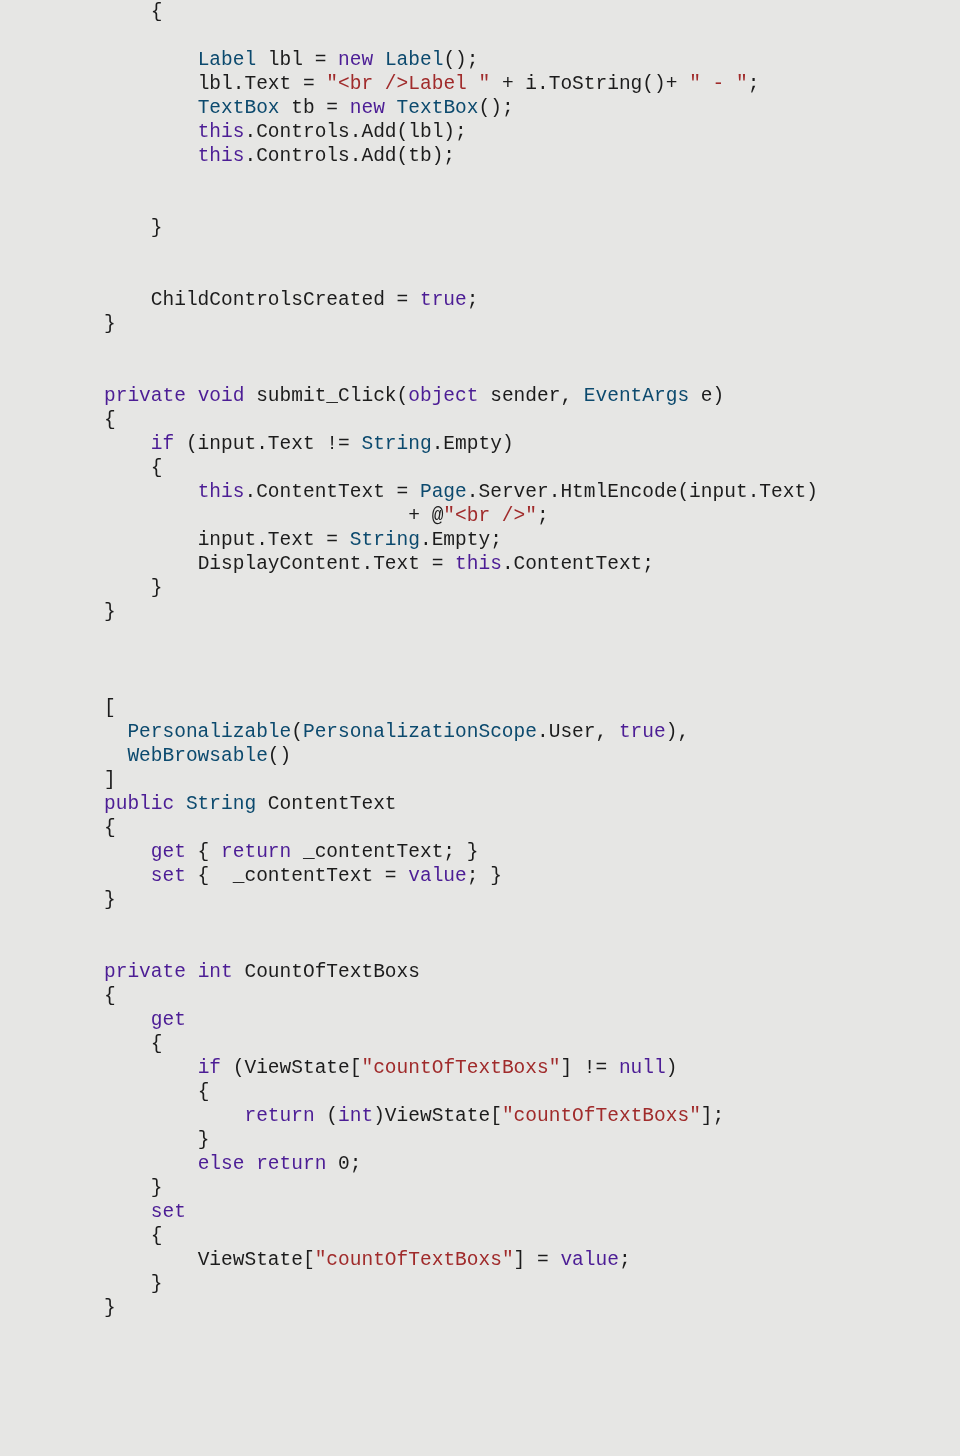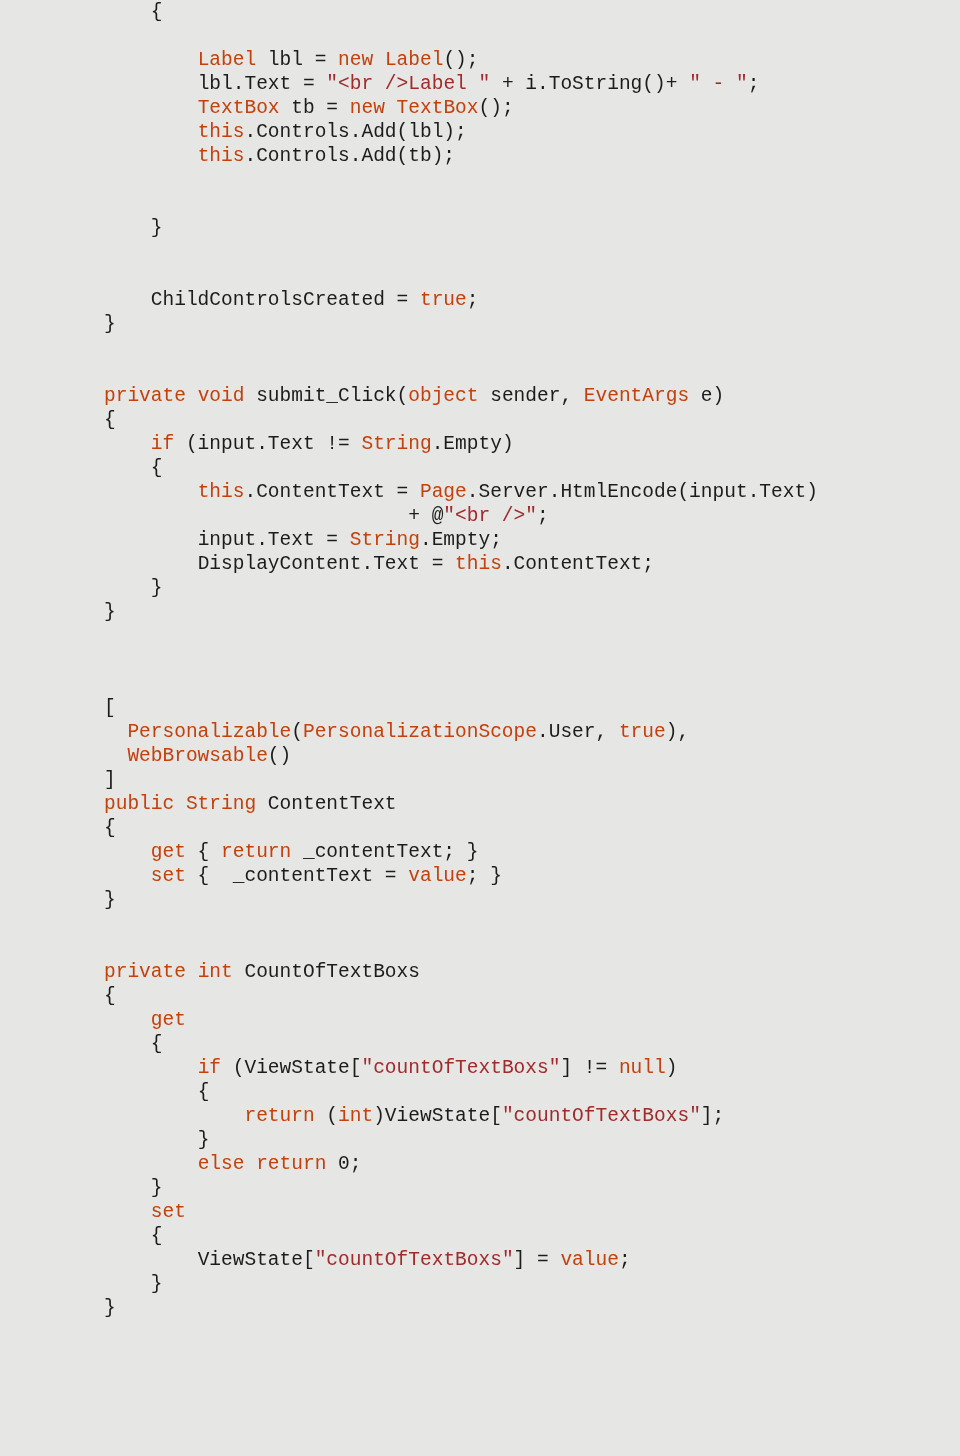--- a/index.html
+++ b/index.html
@@ -37,22 +37,22 @@
     white-space: pre;
     height: 24px;
     line-height: 24px;
     font-size: 19.5px;
   }
   .code-line.blank {
     height: 24px;
   }
   
   .t-plain   { color: #1c1c1c; }
-  .t-keyword { color: #c2410c; }
-  .t-type    { color: #c2410c; }
+  .t-keyword { color: #4c1d95; }
+  .t-type    { color: #0c4a6e; }
   .t-string  { color: #a02b2b; }
 </style>
 </head>
 <body>
 
 <div id="code-page">
   <div id="code-listing"><div class="code-line"><span class="t-plain">    </span><span class="t-plain">{</span></div><div class="code-line blank">&nbsp;</div><div class="code-line"><span class="t-plain">        </span><span class="t-type">Label</span><span class="t-plain"> lbl = </span><span class="t-keyword">new</span><span class="t-plain"> </span><span class="t-type">Label</span><span class="t-plain">();</span></div><div class="code-line"><span class="t-plain">        </span><span class="t-plain">lbl.Text = </span><span class="t-string">"&lt;br /&gt;Label "</span><span class="t-plain"> + i.ToString()+ </span><span class="t-string">" - "</span><span class="t-plain">;</span></div><div class="code-line"><span class="t-plain">        </span><span class="t-type">TextBox</span><span class="t-plain"> tb = </span><span class="t-keyword">new</span><span class="t-plain"> </span><span class="t-type">TextBox</span><span class="t-plain">();</span></div><div class="code-line"><span class="t-plain">        </span><span class="t-keyword">this</span><span class="t-plain">.Controls.Add(lbl);</span></div><div class="code-line"><span class="t-plain">        </span><span class="t-keyword">this</span><span class="t-plain">.Controls.Add(tb);</span></div><div class="code-line blank">&nbsp;</div><div class="code-line blank">&nbsp;</div><div class="code-line"><span class="t-plain">    </span><span class="t-plain">}</span></div><div class="code-line blank">&nbsp;</div><div class="code-line blank">&nbsp;</div><div class="code-line"><span class="t-plain">    </span><span class="t-plain">ChildControlsCreated = </span><span class="t-keyword">true</span><span class="t-plain">;</span></div><div class="code-line"><span class="t-plain">}</span></div><div class="code-line blank">&nbsp;</div><div class="code-line blank">&nbsp;</div><div class="code-line"><span class="t-keyword">private</span><span class="t-plain"> </span><span class="t-keyword">void</span><span class="t-plain"> submit_Click(</span><span class="t-keyword">object</span><span class="t-plain"> sender, </span><span class="t-type">EventArgs</span><span class="t-plain"> e)</span></div><div class="code-line"><span class="t-plain">{</span></div><div class="code-line"><span class="t-plain">    </span><span class="t-keyword">if</span><span class="t-plain"> (input.Text != </span><span class="t-type">String</span><span class="t-plain">.Empty)</span></div><div class="code-line"><span class="t-plain">    </span><span class="t-plain">{</span></div><div class="code-line"><span class="t-plain">        </span><span class="t-keyword">this</span><span class="t-plain">.ContentText = </span><span class="t-type">Page</span><span class="t-plain">.Server.HtmlEncode(input.Text)</span></div><div class="code-line"><span class="t-plain">                          </span><span class="t-plain">+ @</span><span class="t-string">"&lt;br /&gt;"</span><span class="t-plain">;</span></div><div class="code-line"><span class="t-plain">        </span><span class="t-plain">input.Text = </span><span class="t-type">String</span><span class="t-plain">.Empty;</span></div><div class="code-line"><span class="t-plain">        </span><span class="t-plain">DisplayContent.Text = </span><span class="t-keyword">this</span><span class="t-plain">.ContentText;</span></div><div class="code-line"><span class="t-plain">    </span><span class="t-plain">}</span></div><div class="code-line"><span class="t-plain">}</span></div><div class="code-line blank">&nbsp;</div><div class="code-line blank">&nbsp;</div><div class="code-line blank">&nbsp;</div><div class="code-line"><span class="t-plain">[</span></div><div class="code-line"><span class="t-plain">  </span><span class="t-type">Personalizable</span><span class="t-plain">(</span><span class="t-type">PersonalizationScope</span><span class="t-plain">.User, </span><span class="t-keyword">true</span><span class="t-plain">),</span></div><div class="code-line"><span class="t-plain">  </span><span class="t-type">WebBrowsable</span><span class="t-plain">()</span></div><div class="code-line"><span class="t-plain">]</span></div><div class="code-line"><span class="t-keyword">public</span><span class="t-plain"> </span><span class="t-type">String</span><span class="t-plain"> ContentText</span></div><div class="code-line"><span class="t-plain">{</span></div><div class="code-line"><span class="t-plain">    </span><span class="t-keyword">get</span><span class="t-plain"> { </span><span class="t-keyword">return</span><span class="t-plain"> _contentText; }</span></div><div class="code-line"><span class="t-plain">    </span><span class="t-keyword">set</span><span class="t-plain"> {  _contentText = </span><span class="t-keyword">value</span><span class="t-plain">; }</span></div><div class="code-line"><span class="t-plain">}</span></div><div class="code-line blank">&nbsp;</div><div class="code-line blank">&nbsp;</div><div class="code-line"><span class="t-keyword">private</span><span class="t-plain"> </span><span class="t-keyword">int</span><span class="t-plain"> CountOfTextBoxs</span></div><div class="code-line"><span class="t-plain">{</span></div><div class="code-line"><span class="t-plain">    </span><span class="t-keyword">get</span></div><div class="code-line"><span class="t-plain">    </span><span class="t-plain">{</span></div><div class="code-line"><span class="t-plain">        </span><span class="t-keyword">if</span><span class="t-plain"> (ViewState[</span><span class="t-string">"countOfTextBoxs"</span><span class="t-plain">] != </span><span class="t-keyword">null</span><span class="t-plain">)</span></div><div class="code-line"><span class="t-plain">        </span><span class="t-plain">{</span></div><div class="code-line"><span class="t-plain">            </span><span class="t-keyword">return</span><span class="t-plain"> (</span><span class="t-keyword">int</span><span class="t-plain">)ViewState[</span><span class="t-string">"countOfTextBoxs"</span><span class="t-plain">];</span></div><div class="code-line"><span class="t-plain">        </span><span class="t-plain">}</span></div><div class="code-line"><span class="t-plain">        </span><span class="t-keyword">else</span><span class="t-plain"> </span><span class="t-keyword">return</span><span class="t-plain"> 0;</span></div><div class="code-line"><span class="t-plain">    </span><span class="t-plain">}</span></div><div class="code-line"><span class="t-plain">    </span><span class="t-keyword">set</span></div><div class="code-line"><span class="t-plain">    </span><span class="t-plain">{</span></div><div class="code-line"><span class="t-plain">        </span><span class="t-plain">ViewState[</span><span class="t-string">"countOfTextBoxs"</span><span class="t-plain">] = </span><span class="t-keyword">value</span><span class="t-plain">;</span></div><div class="code-line"><span class="t-plain">    </span><span class="t-plain">}</span></div><div class="code-line"><span class="t-plain">}</span></div><div class="code-line blank">&nbsp;</div><div class="code-line blank">&nbsp;</div><div class="code-line blank">&nbsp;</div><div class="code-line blank">&nbsp;</div><div class="code-line blank">&nbsp;</div><div class="code-line blank">&nbsp;</div></div>
 </div>
 
 </body></html>

